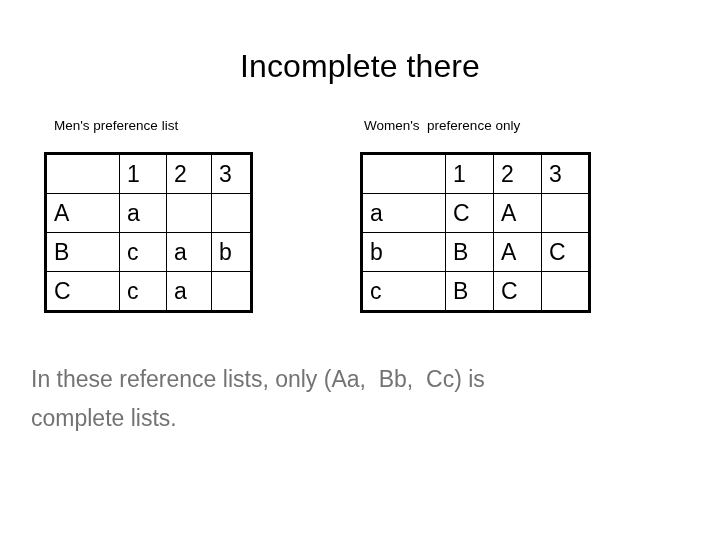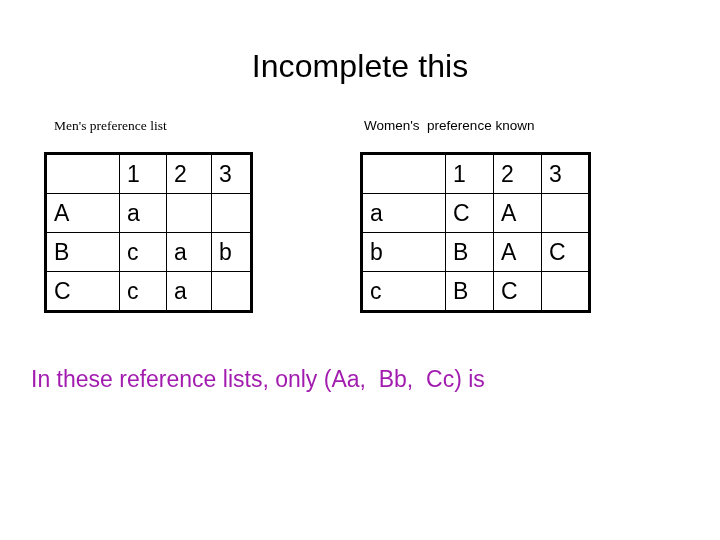--- a/index.html
+++ b/index.html
@@ -63,21 +63,21 @@
     text-align: left;
     vertical-align: middle;
     color: #000000;
     white-space: pre;
     box-sizing: border-box;
     overflow: hidden;
   }
 
   
   #men-block { left: 44px; top: 118px; }
-  #men-block .table-caption { left: 10px; top: 0px; font-family: Liberation Serif, serif; }
+  #men-block .table-caption { left: 10px; top: 0px; }
   #men-block table.pref { position: absolute; left: 0; top: 34px; width: 206px; }
   #men-block col.c0 { width: 74px; }
   #men-block col.c1 { width: 47px; }
   #men-block col.c2 { width: 45px; }
   #men-block col.c3 { width: 40px; }
 
   
   #women-block { left: 360px; top: 118px; }
   #women-block .table-caption { left: 4px; top: 0px; }
   #women-block table.pref { position: absolute; left: 0; top: 34px; width: 228px; }
@@ -87,33 +87,33 @@
   #women-block col.c3 { width: 48px; }
 
   
   .body-text {
     position: absolute;
     left: 31px;
     top: 360px;
     width: 668px;
     font-size: 23px;
     line-height: 39px;
-    color: #a21caf;
+    color: #737373;
   }
   .body-text .line {
     display: block;
     white-space: pre;
   }
 </style>
 </head>
 <body>
 
 <div class="slide">
 
-  <div class="slide-title">Incomplete this</div>
+  <div class="slide-title">Incomplete there</div>
 
   <div class="table-block" id="men-block">
     <div class="table-caption">Men's preference list</div>
 
     <table class="pref">
       <colgroup>
         <col class="c0">
           <col class="c1">
           <col class="c2">
           <col class="c3">
@@ -141,21 +141,21 @@
           <td>C</td>
           <td>c</td>
           <td>a</td>
           <td></td>
         </tr>
       </tbody>
     </table>
   </div>
 
   <div class="table-block" id="women-block">
-    <div class="table-caption">Women's  preference known</div>
+    <div class="table-caption">Women's  preference only</div>
 
     <table class="pref">
       <colgroup>
         <col class="c0">
           <col class="c1">
           <col class="c2">
           <col class="c3">
       </colgroup>
       <tbody>
         <tr>
@@ -181,15 +181,16 @@
           <td>B</td>
           <td>C</td>
           <td></td>
         </tr>
       </tbody>
     </table>
   </div>
 
   <div class="body-text">
     <span class="line">In these reference lists, only (Aa,  Bb,  Cc) is</span>
+    <span class="line">complete lists.</span>
   </div>
 
 </div>
 
 </body></html>

